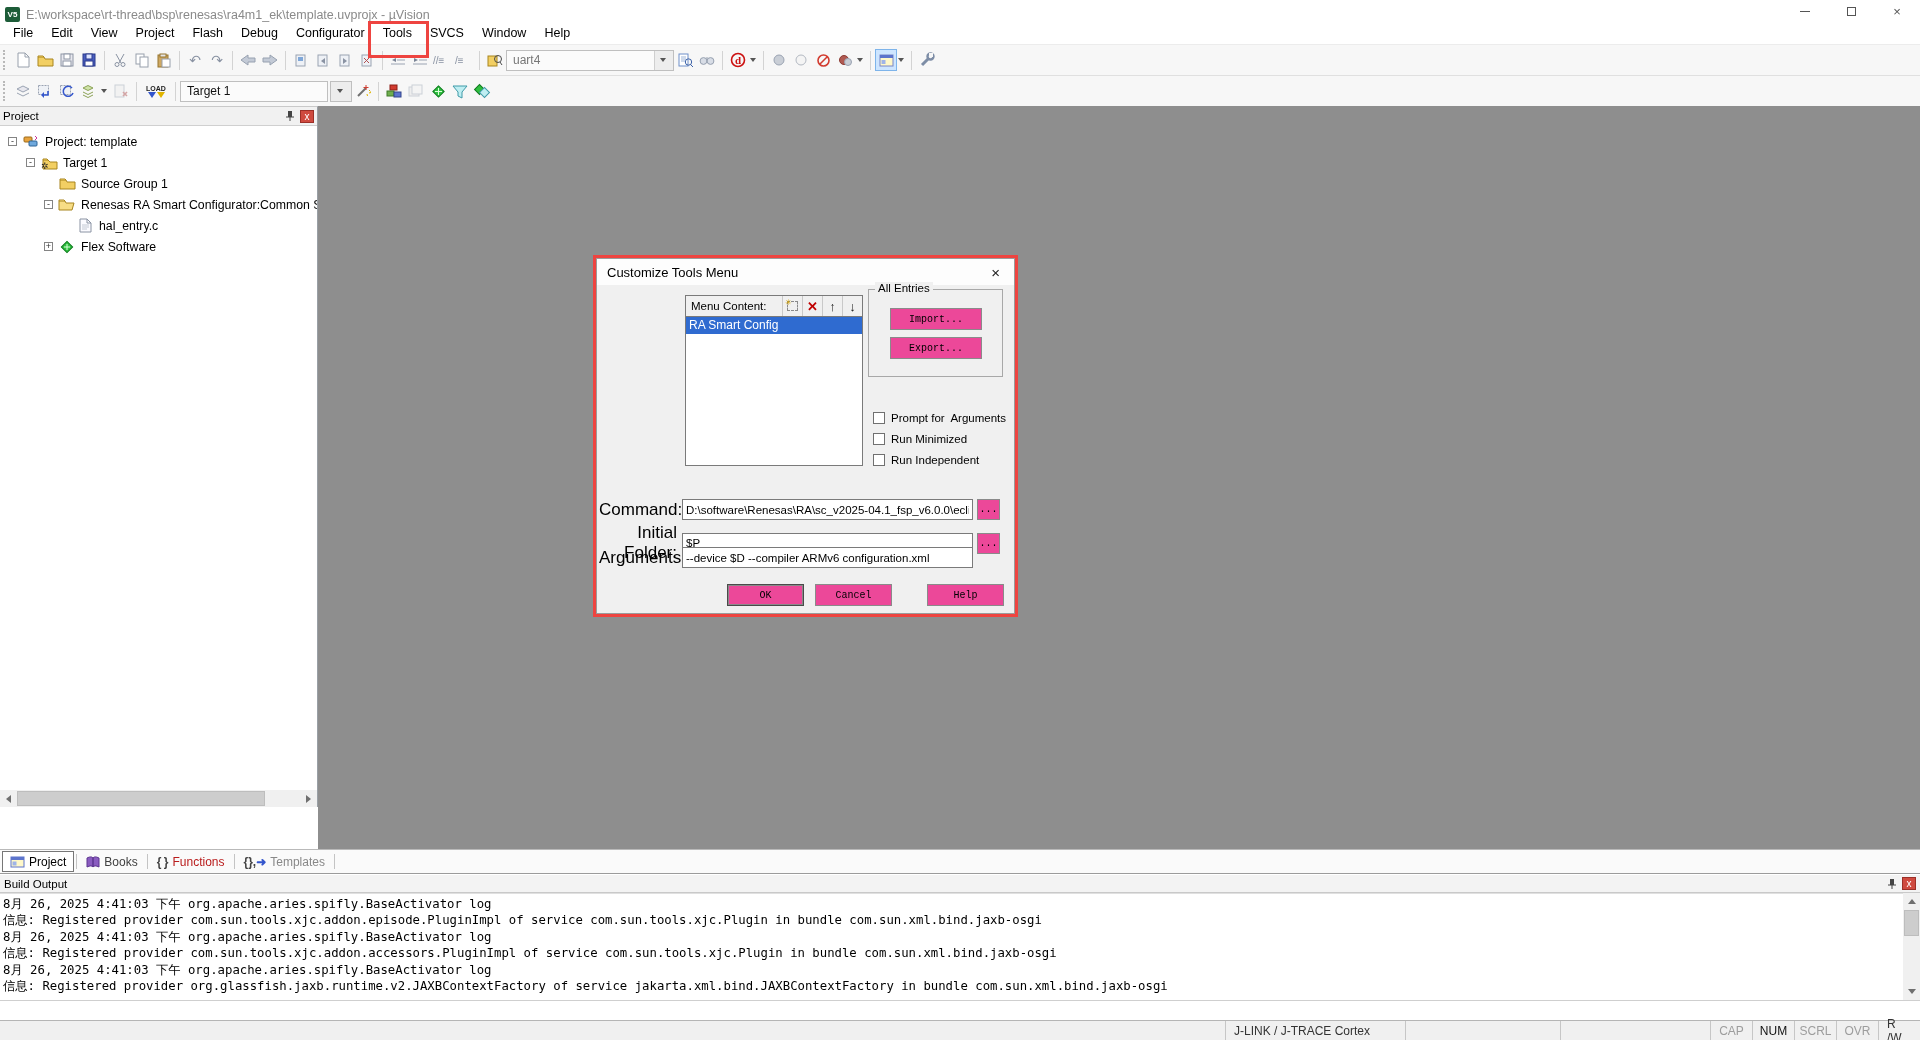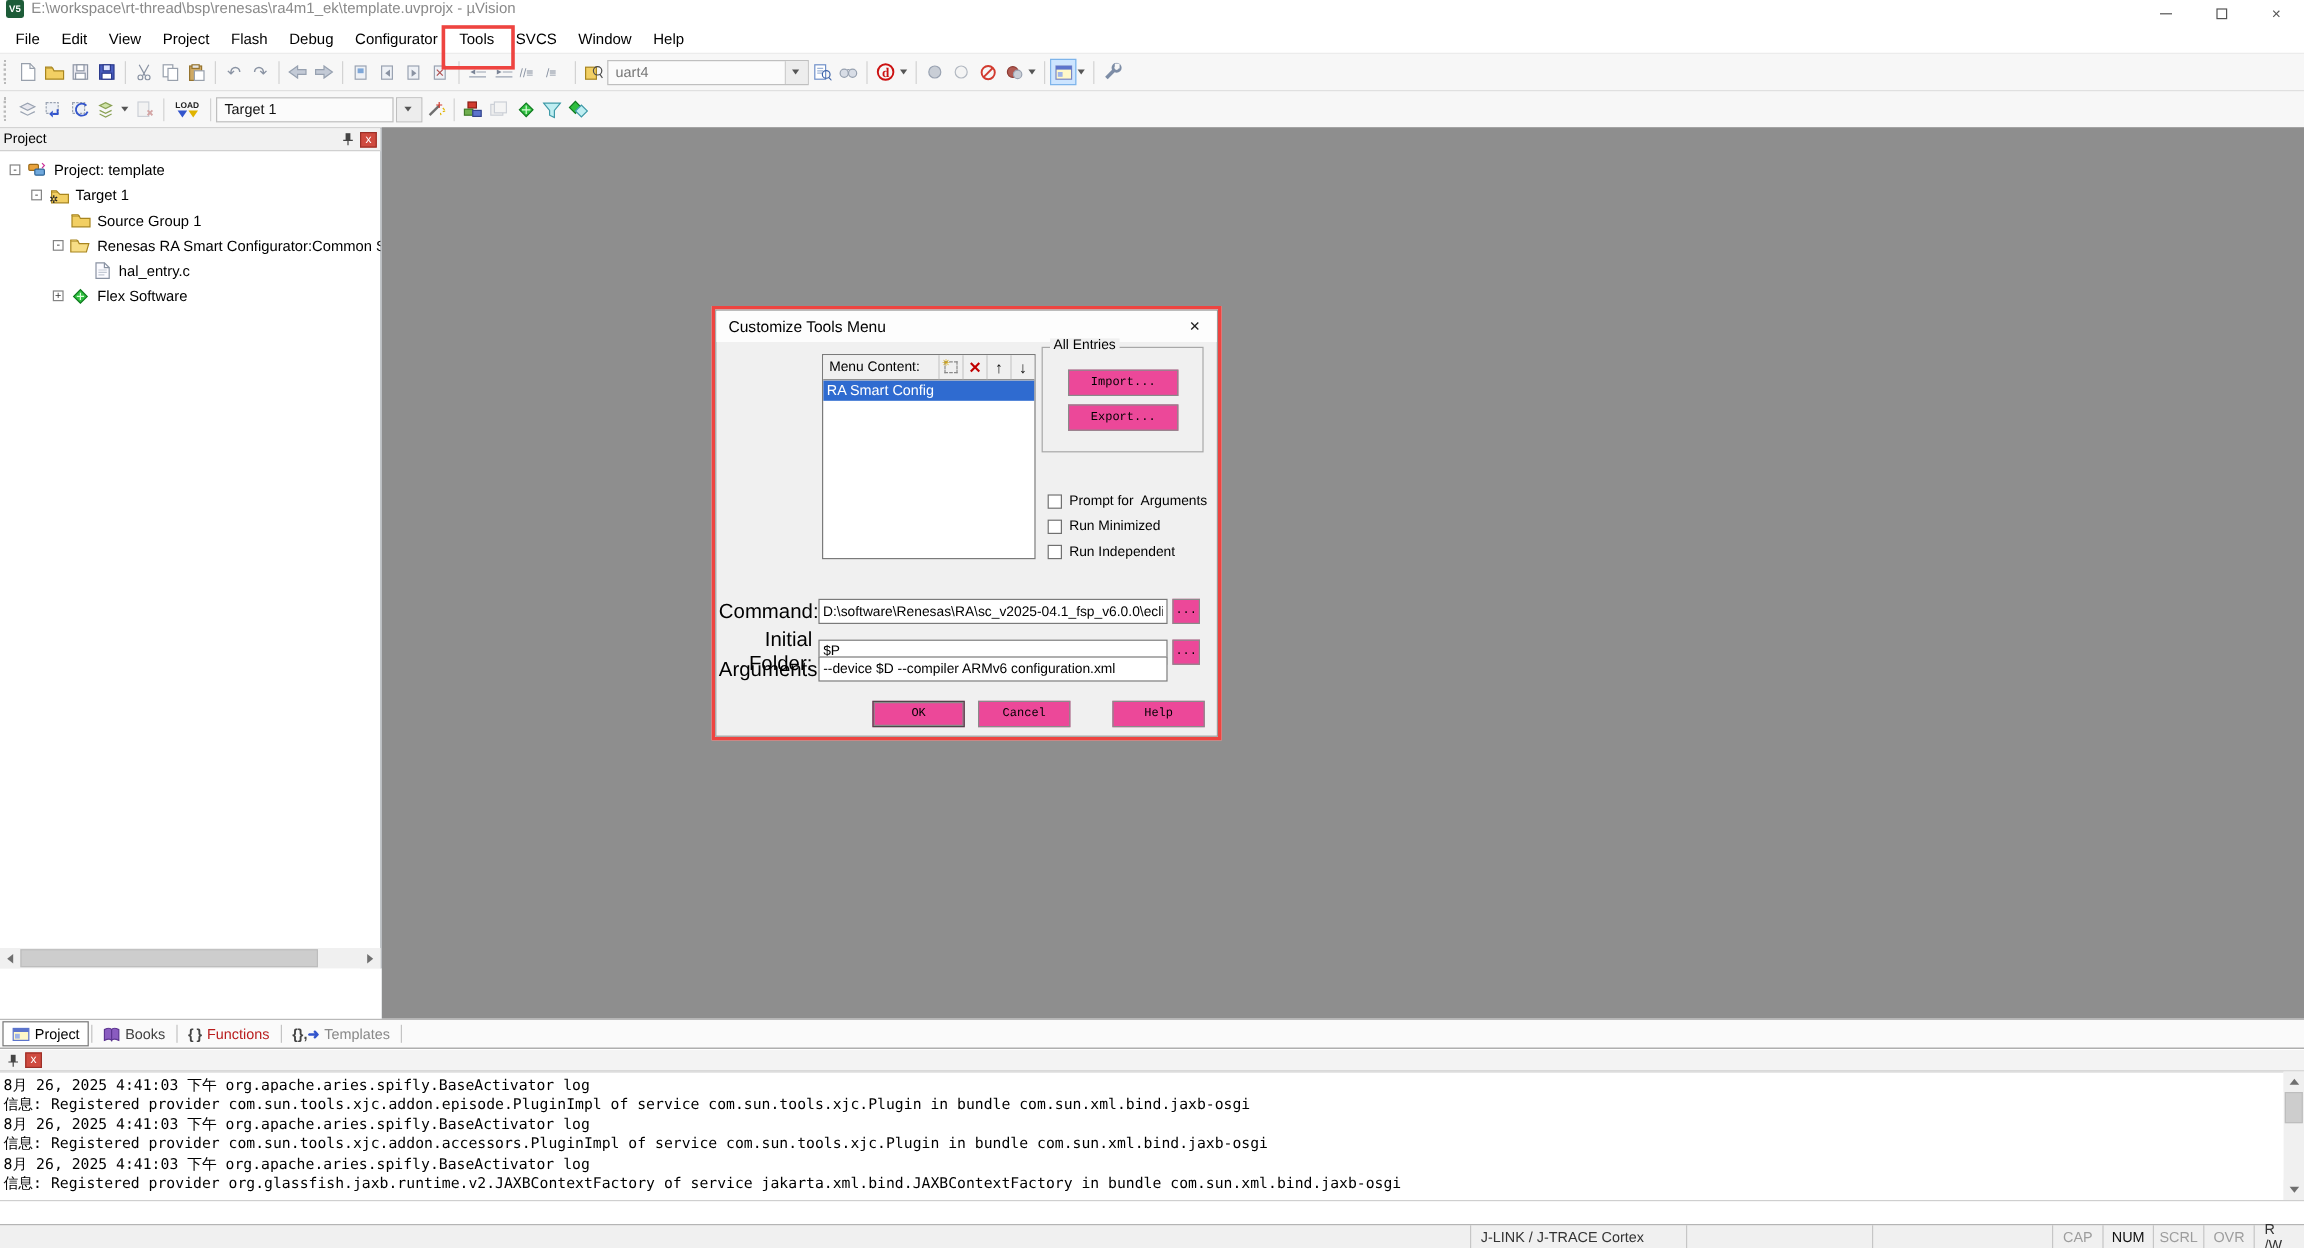--- a/index.html
+++ b/index.html
@@ -1,20 +1,20 @@
 <!DOCTYPE html>
 <html><head>
 <meta charset="utf-8">
 <style>
   *{box-sizing:border-box;margin:0;padding:0}
   body{width:1920px;height:1040px;overflow:hidden;font-family:"Liberation Sans",sans-serif;font-size:12px;color:#000;background:#fff}
   .app{position:relative;width:1920px;height:1040px;background:#fff}
 
   
-  .titlebar{position:absolute;left:0;top:0;width:1920px;height:22px;display:flex;align-items:flex-start;padding-left:5px;background:#fff}
+  .titlebar{position:absolute;left:0;top:0;width:1920px;height:22px;display:flex;align-items:flex-end;padding-left:5px;background:#fff}
   .applogo{width:15px;height:15px;background:#1d5c38;color:#fff;font-size:8px;font-weight:bold;display:flex;align-items:center;justify-content:center;border-radius:2px;margin-right:6px}
   .titletext{color:#8a8a8a;font-size:12.5px}
   .wincontrols{position:absolute;right:0;top:0;height:22px;display:flex}
   .winbtn{width:46px;height:22px;display:flex;align-items:center;justify-content:center;color:#555;font-size:13px}
   .winbtn .minglyph{display:inline-block;width:10px;border-bottom:1px solid #555}
   .winbtn .maxglyph{display:inline-block;width:9px;height:9px;border:1px solid #555}
 
   
   .menubar{position:absolute;left:0;top:22px;width:1920px;height:22px;display:flex;align-items:center;background:#fff;padding-left:4px}
   .menu-item{padding:3px 9px;font-size:12.5px;position:relative}
@@ -624,20 +624,21 @@
       </div>
 
       <span class="btn dlgbtn def" style="left:130px">OK</span>
       <span class="btn dlgbtn" style="left:218px">Cancel</span>
       <span class="btn dlgbtn" style="left:330px">Help</span>
     </div>
   </div>
 
   <div class="buildout">
     <div class="bo-hdr">
+      <span class="bo-title">Build Output</span>
       <span class="pin">
           <svg width="10" height="12">
             <rect x="3" y="1" width="4" height="6" fill="#444"></rect>
             <path d="M1 7h8M5 7v4" stroke="#444"></path>
           </svg>
         </span>
       <span class="closebox">x</span>
     </div>
     <div class="bo-body">
       <div class="bo-line">8月 26, 2025 4:41:03 下午 org.apache.aries.spifly.BaseActivator log</div>

